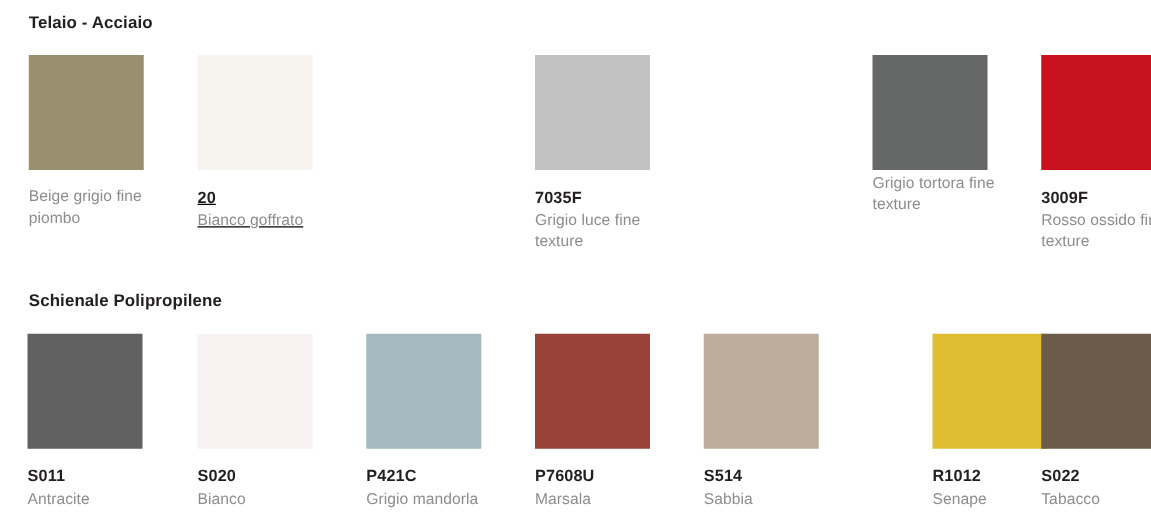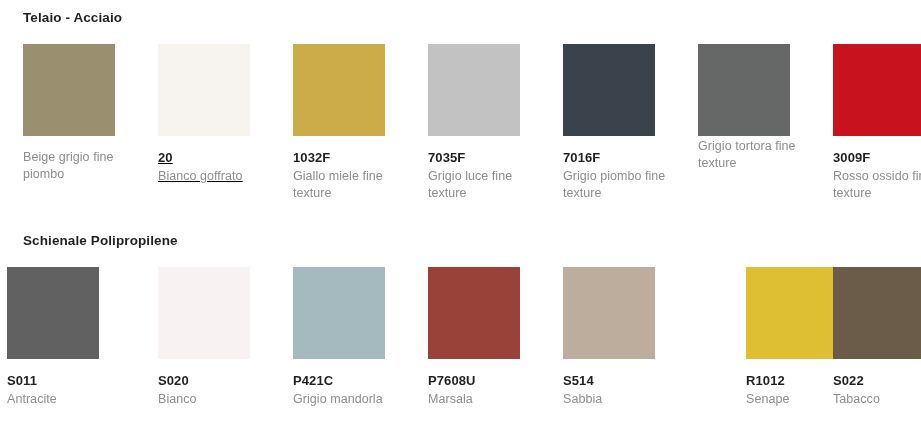--- a/index.html
+++ b/index.html
@@ -86,51 +86,41 @@
     <div class="swatch-row">
         <div class="swatch-cell no-code" style="left: 23px;">
           <div class="swatch-chip" style="background: rgb(154, 143, 110);"></div>
           <div class="swatch-desc">Beige grigio fine piombo</div>
         </div>
         <div class="swatch-cell" style="left: 158px; text-decoration: underline;">
           <div class="swatch-chip" style="background: rgb(247, 244, 240);"></div>
           <div class="swatch-code">20</div>
           <div class="swatch-desc">Bianco goffrato</div>
         </div>
-        <div class="swatch-cell" style="left: 293px;">
-          <div class="swatch-chip" style="background: rgb(204, 172, 72);"></div>
-          <div class="swatch-code">1032F</div>
-          <div class="swatch-desc">Giallo miele fine texture</div>
-        </div>
         <div class="swatch-cell" style="left: 428px;">
           <div class="swatch-chip" style="background: rgb(194, 194, 194);"></div>
           <div class="swatch-code">7035F</div>
           <div class="swatch-desc">Grigio luce fine texture</div>
-        </div>
-        <div class="swatch-cell" style="left: 563px;">
-          <div class="swatch-chip" style="background: rgb(58, 66, 76);"></div>
-          <div class="swatch-code">7016F</div>
-          <div class="swatch-desc">Grigio piombo fine texture</div>
         </div>
         <div class="swatch-cell" style="left: 698px;">
           <div class="swatch-chip" style="background: rgb(101, 104, 103);"></div>
           <div class="swatch-desc">Grigio tortora fine texture</div>
         </div>
         <div class="swatch-cell" style="left: 833px;">
           <div class="swatch-chip" style="background: rgb(200, 19, 30);"></div>
           <div class="swatch-code">3009F</div>
           <div class="swatch-desc">Rosso ossido fine texture</div>
         </div>
       </div>
   </div>
 
   <div class="section" id="section-1">
     <div class="section-heading">Schienale Polipropilene</div>
     <div class="swatch-row">
-        <div class="swatch-cell" style="left: 7px;">
+        <div class="swatch-cell" style="left: 22px;">
           <div class="swatch-chip" style="background: rgb(97, 97, 97);"></div>
           <div class="swatch-code">S011</div>
           <div class="swatch-desc">Antracite</div>
         </div>
         <div class="swatch-cell" style="left: 158px;">
           <div class="swatch-chip" style="background: rgb(248, 243, 242);"></div>
           <div class="swatch-code">S020</div>
           <div class="swatch-desc">Bianco</div>
         </div>
         <div class="swatch-cell" style="left: 293px;">

